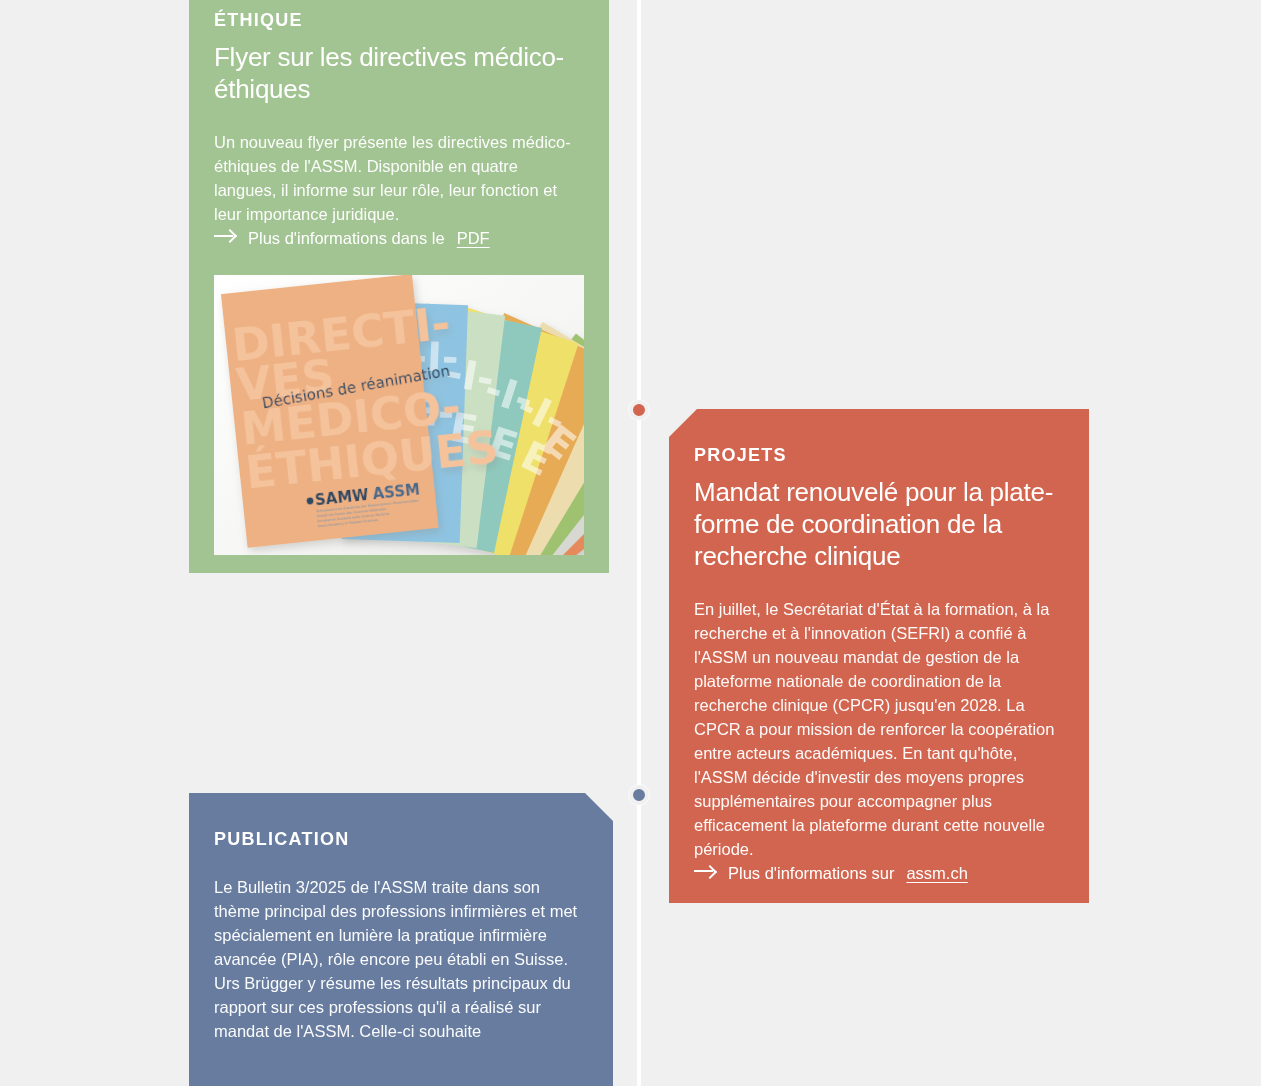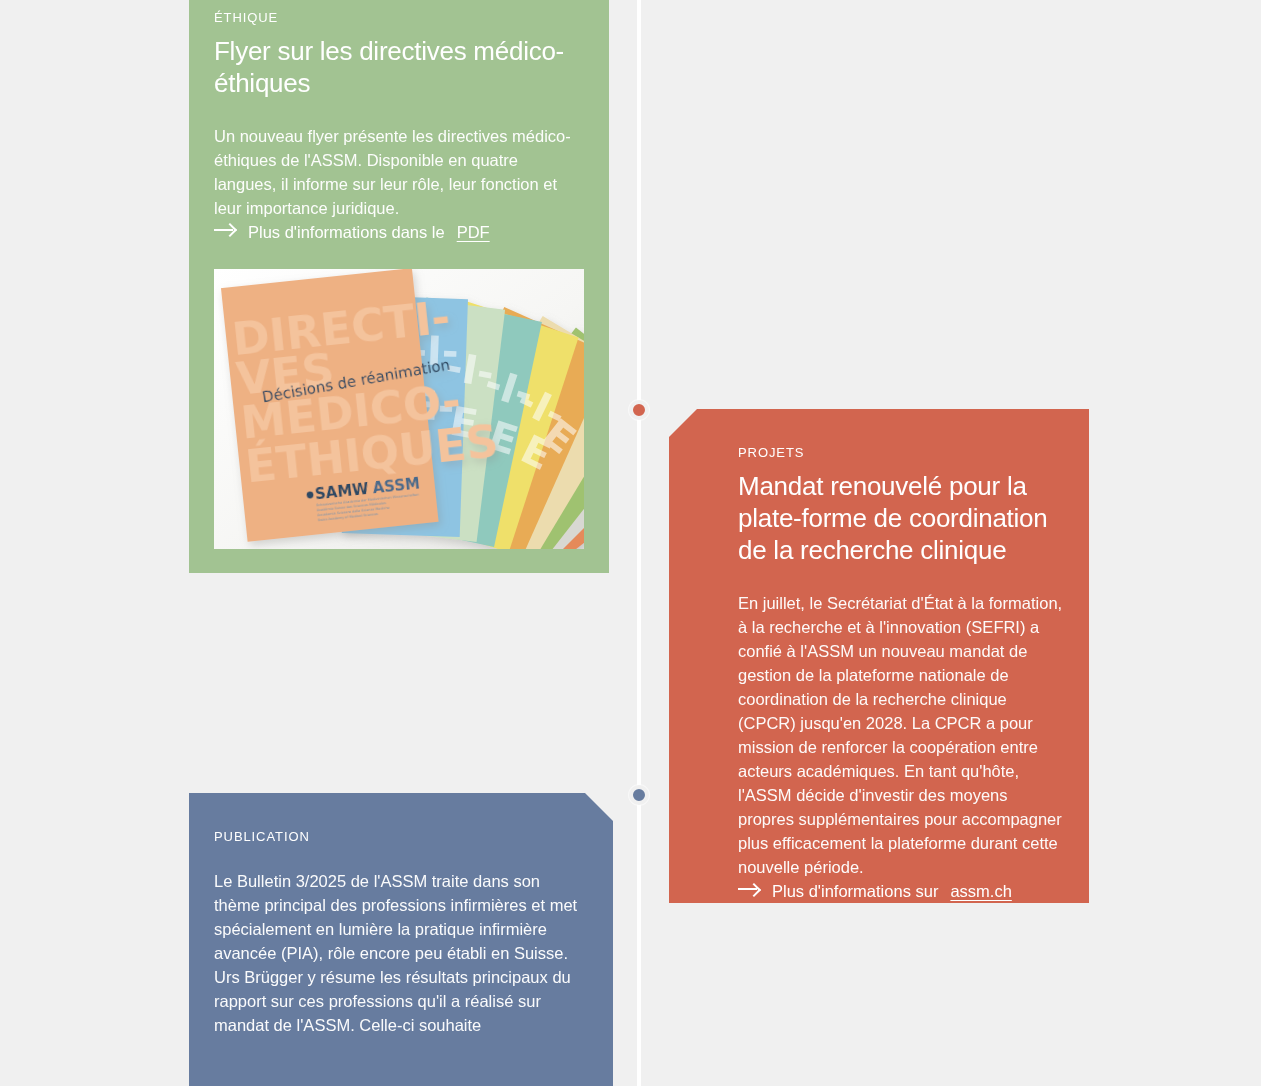--- a/index.html
+++ b/index.html
@@ -45,22 +45,22 @@
   .card {
     position: absolute;
     color: #ffffff;
   }
 
   .card-inner {
     padding: 0 25px;
   }
 
   .kicker {
-    font-size: 13px;
-    font-weight: normal;
+    font-size: 18px;
+    font-weight: bold;
     letter-spacing: 0.07em;
     line-height: 1.2;
     text-transform: uppercase;
     color: #ffffff;
   }
 
   .card-title {
     font-size: 26px;
     font-weight: normal;
     line-height: 1.23;
@@ -141,21 +141,20 @@
   .fan { position: absolute; left: 0; top: 0; width: 370px; height: 280px; }
 
   
   #card-projets {
     left: 669px;
     top: 409px;
     width: 420px;
     height: 494px;
     background: #d2654f;
     clip-path: polygon(28px 0, 100% 0, 100% 100%, 0 100%, 0 28px);
-    padding-left: 44px;
   }
   #card-projets .card-inner { padding-top: 36px; }
 
   
   #card-publication {
     left: 189px;
     top: 793px;
     width: 424px;
     height: 293px;
     background: #677c9f;

